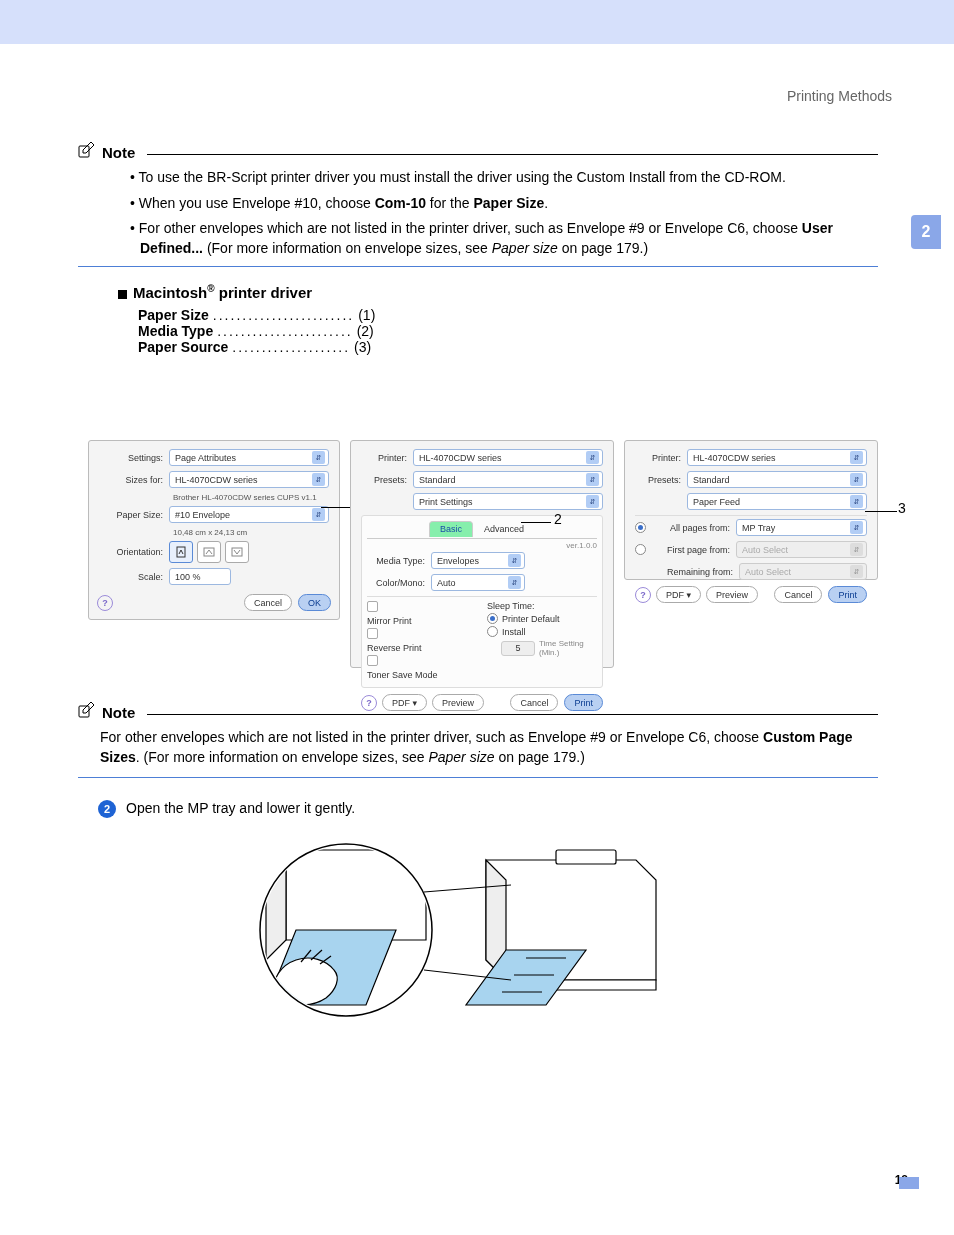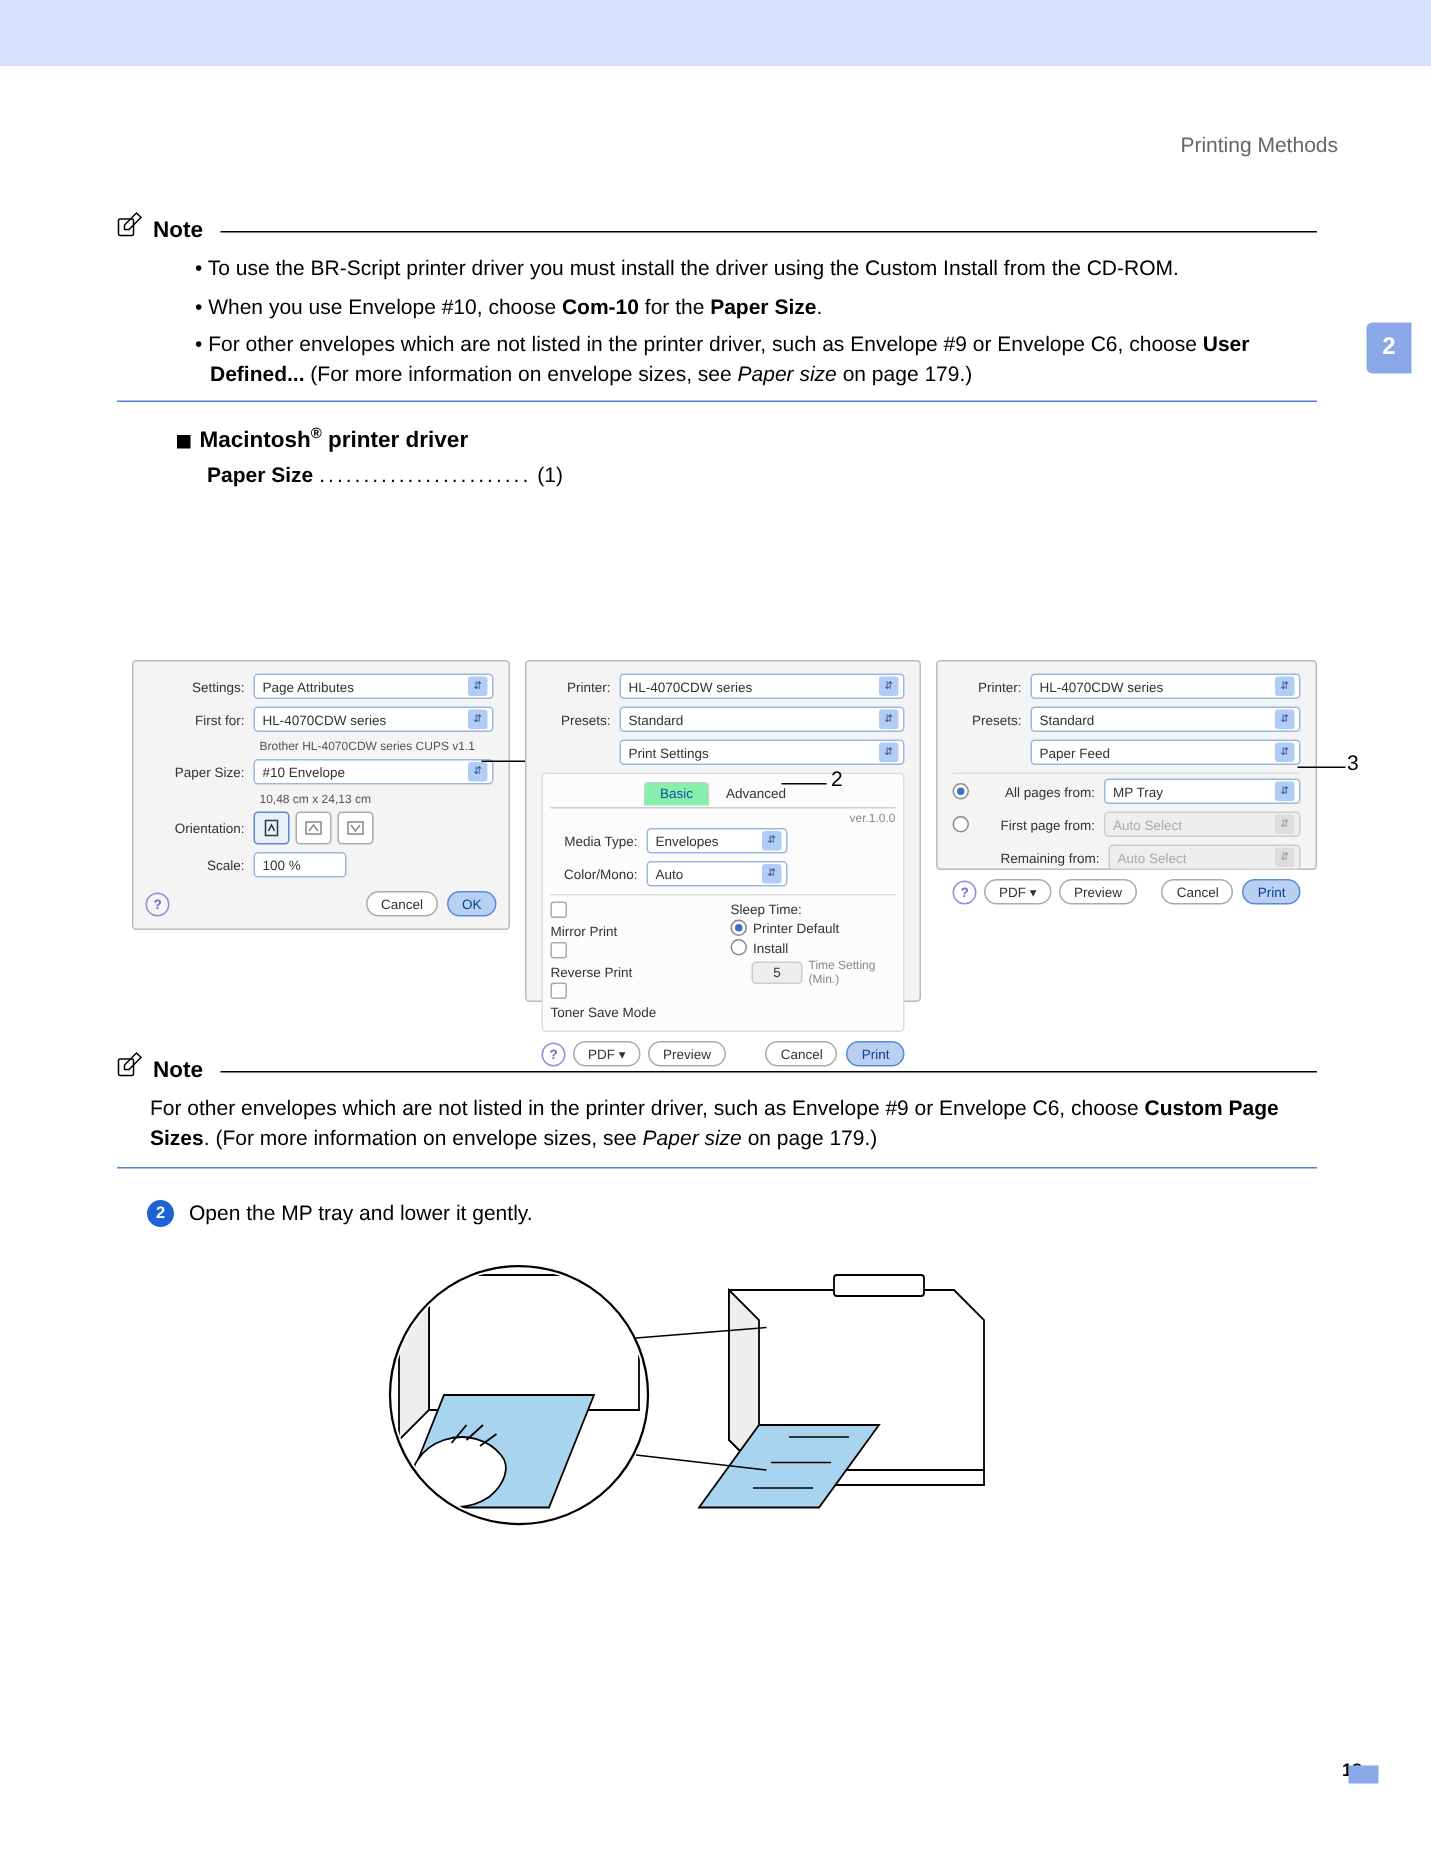--- a/index.html
+++ b/index.html
@@ -395,34 +395,44 @@
 
     <div class="driver-heading">
       <span class="bsq"></span><span>Macintosh</span><sup>®</sup><span> printer driver</span>
     </div>
     <div style="height:6px;"></div>
     <div class="setting-row">
       <span class="lab">Paper Size</span>
       <span class="dots">........................</span>
       <span class="num">(1)</span>
     </div>
+    <div class="setting-row">
+      <span class="lab">Media Type</span>
+      <span class="dots">.......................</span>
+      <span class="num">(2)</span>
+    </div>
+    <div class="setting-row">
+      <span class="lab">Paper Source</span>
+      <span class="dots">....................</span>
+      <span class="num">(3)</span>
+    </div>
   </div>
 
   <div class="dialogs-row">
 
     <div class="dialog d1">
       <div class="frow">
         <div class="flabel">Settings:</div>
         <div class="fselect">
           <span>Page Attributes</span>
             <span class="arrows">⇵</span>
         </div>
       </div>
       <div class="frow">
-        <div class="flabel">First for:</div>
+        <div class="flabel">Sizes for:</div>
         <div class="fselect">
           <span>HL-4070CDW series</span>
             <span class="arrows">⇵</span>
         </div>
       </div>
       <div class="subtext">Brother HL-4070CDW series CUPS v1.1</div>
       <div class="frow" style="margin-top:4px;">
         <div class="flabel">Paper Size:</div>
         <div class="fselect">
           <span>#10 Envelope</span>

